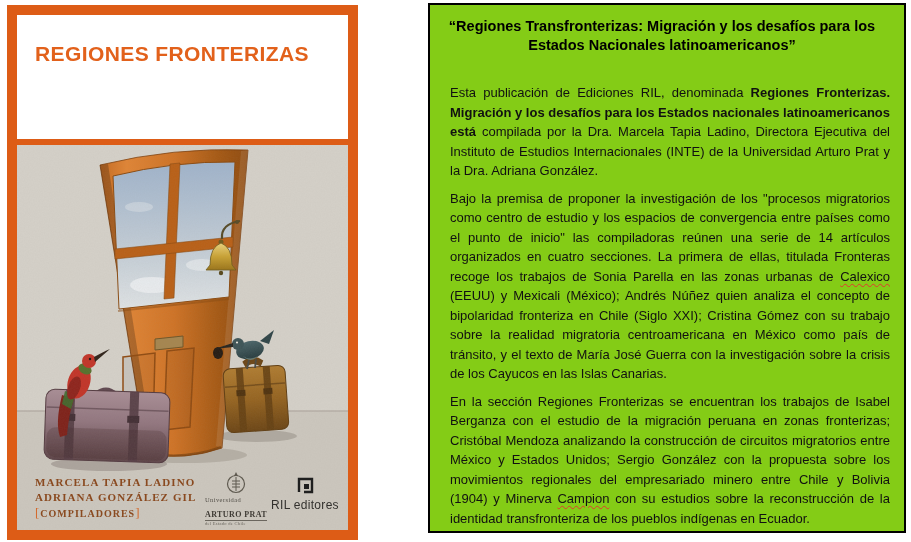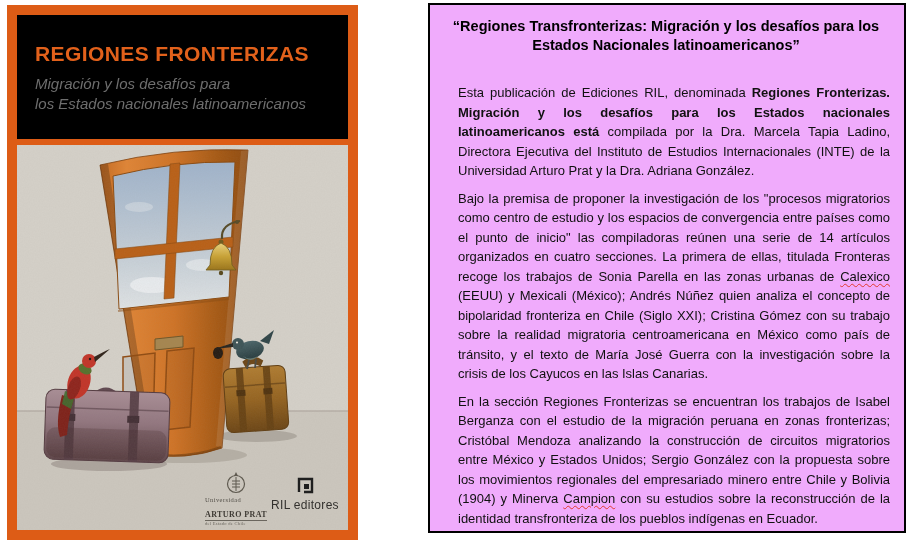--- a/index.html
+++ b/index.html
@@ -3,21 +3,21 @@
 <meta charset="utf-8">
 <style>
   html,body{margin:0;padding:0;background:#ffffff;}
   .page{position:relative;width:911px;height:542px;background:#ffffff;overflow:hidden;
         font-family:"Liberation Sans",sans-serif;}
 
   
   .cover{position:absolute;left:7px;top:5px;width:351px;height:535px;
          background:#dd5c16;box-sizing:border-box;padding:10px;
          display:flex;flex-direction:column;gap:6px;}
-  .cover-top{background:#000000;height:124px;box-sizing:border-box;
+  .cover-top{background:#ffffff;height:124px;box-sizing:border-box;
              padding:28px 0 0 18px;flex:0 0 auto;}
   .cover-title{font-size:21px;font-weight:bold;color:#e2611b;letter-spacing:.4px;line-height:1;}
   .cover-subtitle{margin-top:10px;font-style:italic;color:#6e6e6e;font-size:15px;line-height:20px;}
   .cover-scene{position:relative;flex:1 1 auto;background:#d5d1c9;overflow:hidden;}
   .cover-scene svg{display:block;}
 
   .authors{position:absolute;left:18px;top:330px;
            font-family:"Liberation Serif",serif;font-weight:bold;
            font-size:11px;letter-spacing:1.1px;color:#8a4a20;line-height:15px;}
   .compilers{font-size:10px;letter-spacing:1px;}
@@ -30,41 +30,37 @@
           border-bottom:1px solid #6b665e;display:inline-block;padding-bottom:1px;color:#3f3b35;}
   .uap-l3{font-family:"Liberation Serif",serif;font-size:4.5px;letter-spacing:.3px;color:#6b665e;}
 
   .ril{position:absolute;left:252px;top:331px;width:72px;text-align:center;color:#33312e;}
   .ril-glyph{margin:0 auto 3px;}
   .ril-text{font-size:12px;letter-spacing:.3px;}
 
   
   .panel{position:absolute;left:428px;top:3px;width:478px;height:530px;
          border:2px solid #000;box-sizing:border-box;
-         padding:12px 14px 0 12px;overflow:hidden;background:#f0abfc;color:#111;}
+         padding:12px 14px 0 4px;overflow:hidden;background:#84cc16;color:#111;}
   .panel-title{text-align:center;font-weight:bold;font-size:14.5px;line-height:19px;
                margin:0 6px 28px 6px;color:#000;}
   .panel p{text-align:justify;font-size:13px;line-height:19.5px;margin:0 0 8px 16px;}
   .panel .b{font-weight:bold;}
   .panel .sp{text-decoration:underline;text-decoration-style:wavy;
              text-decoration-color:#e03a2e;text-decoration-thickness:1px;
              text-underline-offset:2px;}
 </style>
 </head>
 <body>
 
 <div class="page">
 
   <div class="cover">
     <div class="cover-top">
       <div class="cover-title">REGIONES FRONTERIZAS</div>
-      <div class="cover-subtitle">
-        <span>Migración y los desafíos para</span><br>
-        <span>los Estados nacionales latinoamericanos</span>
-      </div>
     </div>
 
     <div class="cover-scene">
       <svg width="331" height="385" viewBox="0 0 331 385">
         <defs>
           <linearGradient id="wood" x1="0" y1="0" x2="1" y2="0">
             <stop offset="0" stop-color="#c66a1f"></stop>
               <stop offset=".18" stop-color="#e08434"></stop>
             <stop offset=".5" stop-color="#cf7224"></stop>
               <stop offset=".8" stop-color="#a55812"></stop>
@@ -172,20 +168,25 @@
           <ellipse cx="57" cy="243" rx="6" ry="12" fill="#8e231b" transform="rotate(20 57 243)"></ellipse>
           <ellipse cx="68" cy="224" rx="7" ry="5" fill="#55712c" transform="rotate(30 68 224)"></ellipse>
           <circle cx="72" cy="216" r="7" fill="#c23327"></circle>
           <path d="M 77,212 Q 88,206 93,204 L 78,217 Z" fill="#2e2219"></path>
           <circle cx="73" cy="214" r="1.2" fill="#1e1410"></circle>
         </g>
 
         <rect x="0" y="0" width="331" height="385" filter="url(#grain)"></rect>
       </svg>
 
+      <div class="authors">
+        <div>MARCELA TAPIA LADINO</div>
+        <div>ADRIANA GONZÁLEZ GIL</div>
+        <div class="compilers"><span class="bracket">[</span><span>COMPILADORES</span><span class="bracket">]</span></div>
+      </div>
 
       <div class="uap">
         <svg class="uap-crest" width="22" height="24" viewBox="0 0 22 24">
           <circle cx="11" cy="13" r="8.5" fill="none" stroke="#5f5a50" stroke-width="1.2"></circle>
           <path d="M 11,1 L 13,5 L 9,5 Z" fill="#5f5a50"></path>
           <path d="M 7,10 h8 M 7,13 h8 M 7,16 h8" stroke="#5f5a50" stroke-width="1"></path>
           <path d="M 11,6 v14" stroke="#5f5a50" stroke-width="1"></path>
         </svg>
         <div class="uap-l1">Universidad</div>
         <div class="uap-l2">ARTURO PRAT</div>

